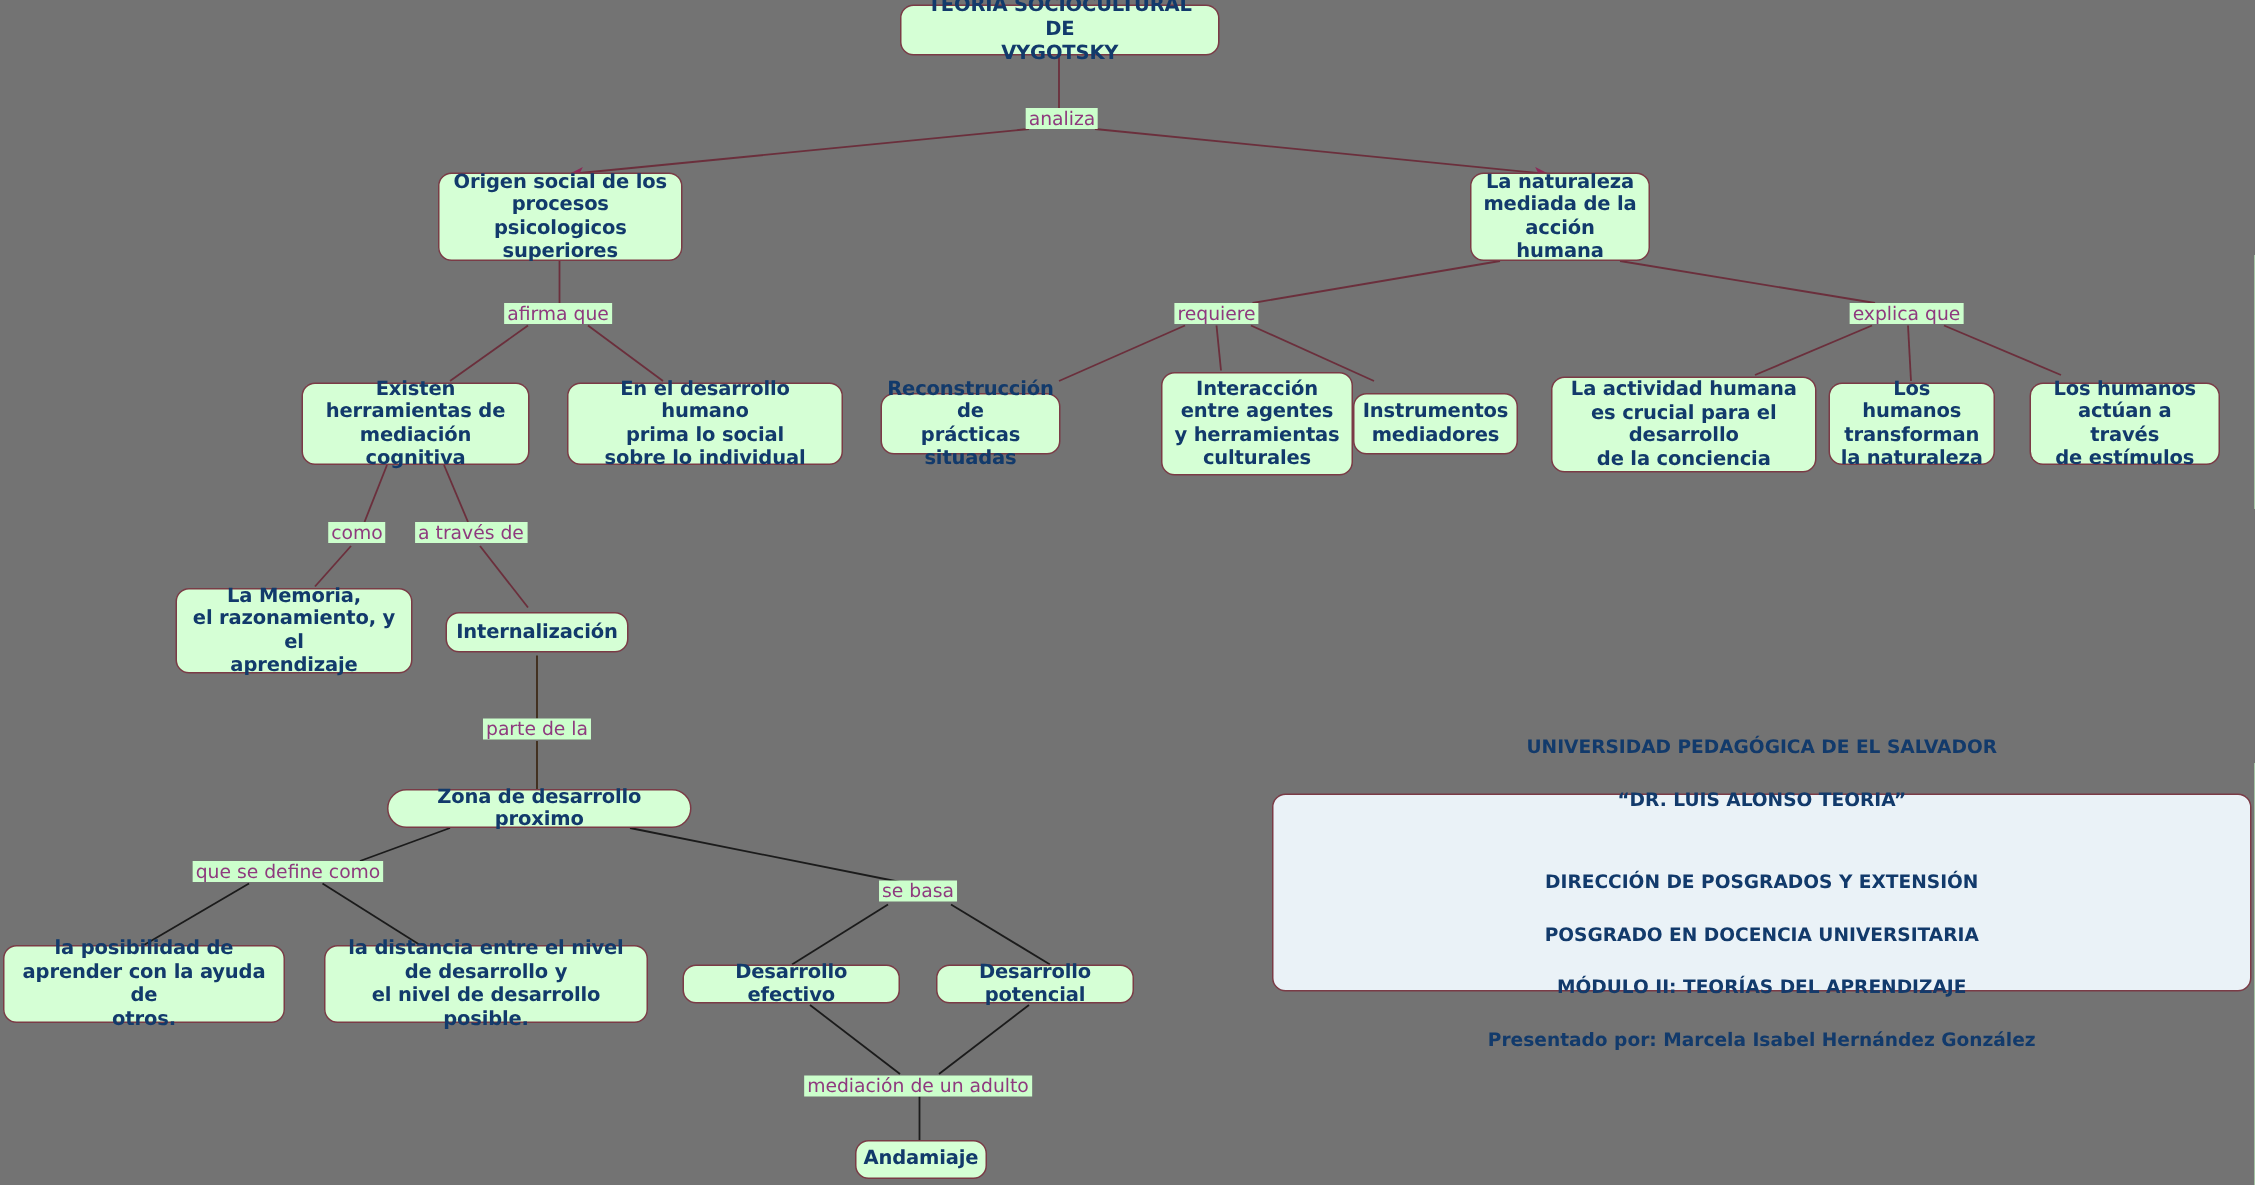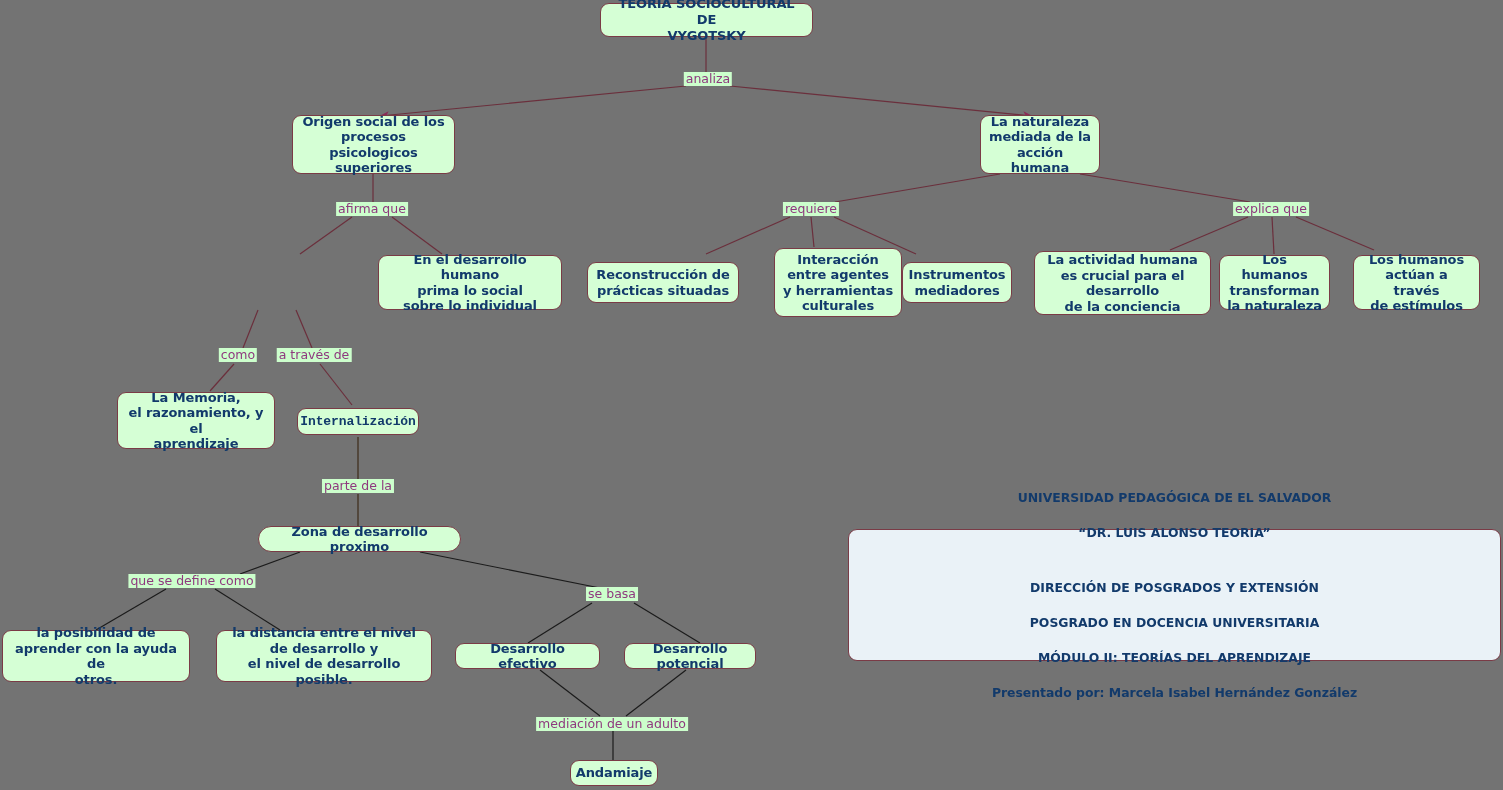--- a/index.html
+++ b/index.html
@@ -143,26 +143,29 @@
 VYGOTSKY</div>
 
   <div class="node" style="left:292px; top:115px; width:163px; height:59px;">Origen social de los
 procesos psicologicos
 superiores</div>
 
   <div class="node" style="left:980px; top:115px; width:120px; height:59px;">La naturaleza
 mediada de la
 acción humana</div>
 
+  <div class="node" style="left:201px; top:255px; width:152px; height:55px;">Existen
+herramientas de
+mediación cognitiva</div>
 
   <div class="node" style="left:378px; top:255px; width:184px; height:55px;">En el desarrollo  humano
 prima lo social
 sobre lo individual</div>
 
-  <div class="node" style="left:587px; top:262px; width:152px; height:41px;">Reconstrucción de
+  <div class="node" style="left:587px; top:262px; width:120px; height:41px;">Reconstrucción de
 prácticas situadas</div>
 
   <div class="node" style="left:774px; top:248px; width:128px; height:69px;">Interacción
 entre agentes
 y herramientas
 culturales</div>
 
   <div class="node" style="left:902px; top:262px; width:110px; height:41px;">Instrumentos
 mediadores</div>
 
@@ -176,21 +179,21 @@
 la naturaleza</div>
 
   <div class="node" style="left:1353px; top:255px; width:127px; height:55px;">Los humanos
 actúan a través
 de estímulos</div>
 
   <div class="node" style="left:117px; top:392px; width:158px; height:57px;">La Memoria,
 el razonamiento, y el
 aprendizaje</div>
 
-  <div class="node" style="left:297px; top:408px; width:122px; height:27px;font-family:Liberation Mono, monospace;">Internalización</div>
+  <div class="node" style="left:297px; top:408px; width:122px; height:27px;">Internalización</div>
 
   <div class="node" style="left:258px; top:526px; width:203px; height:26px;border-radius:13px;">Zona de desarrollo proximo</div>
 
   <div class="node" style="left:2px; top:630px; width:188px; height:52px;">la posibilidad de
 aprender con la ayuda de
 otros.</div>
 
   <div class="node" style="left:216px; top:630px; width:216px; height:52px;">la distancia entre el nivel
 de desarrollo y
 el nivel de desarrollo posible.</div>

